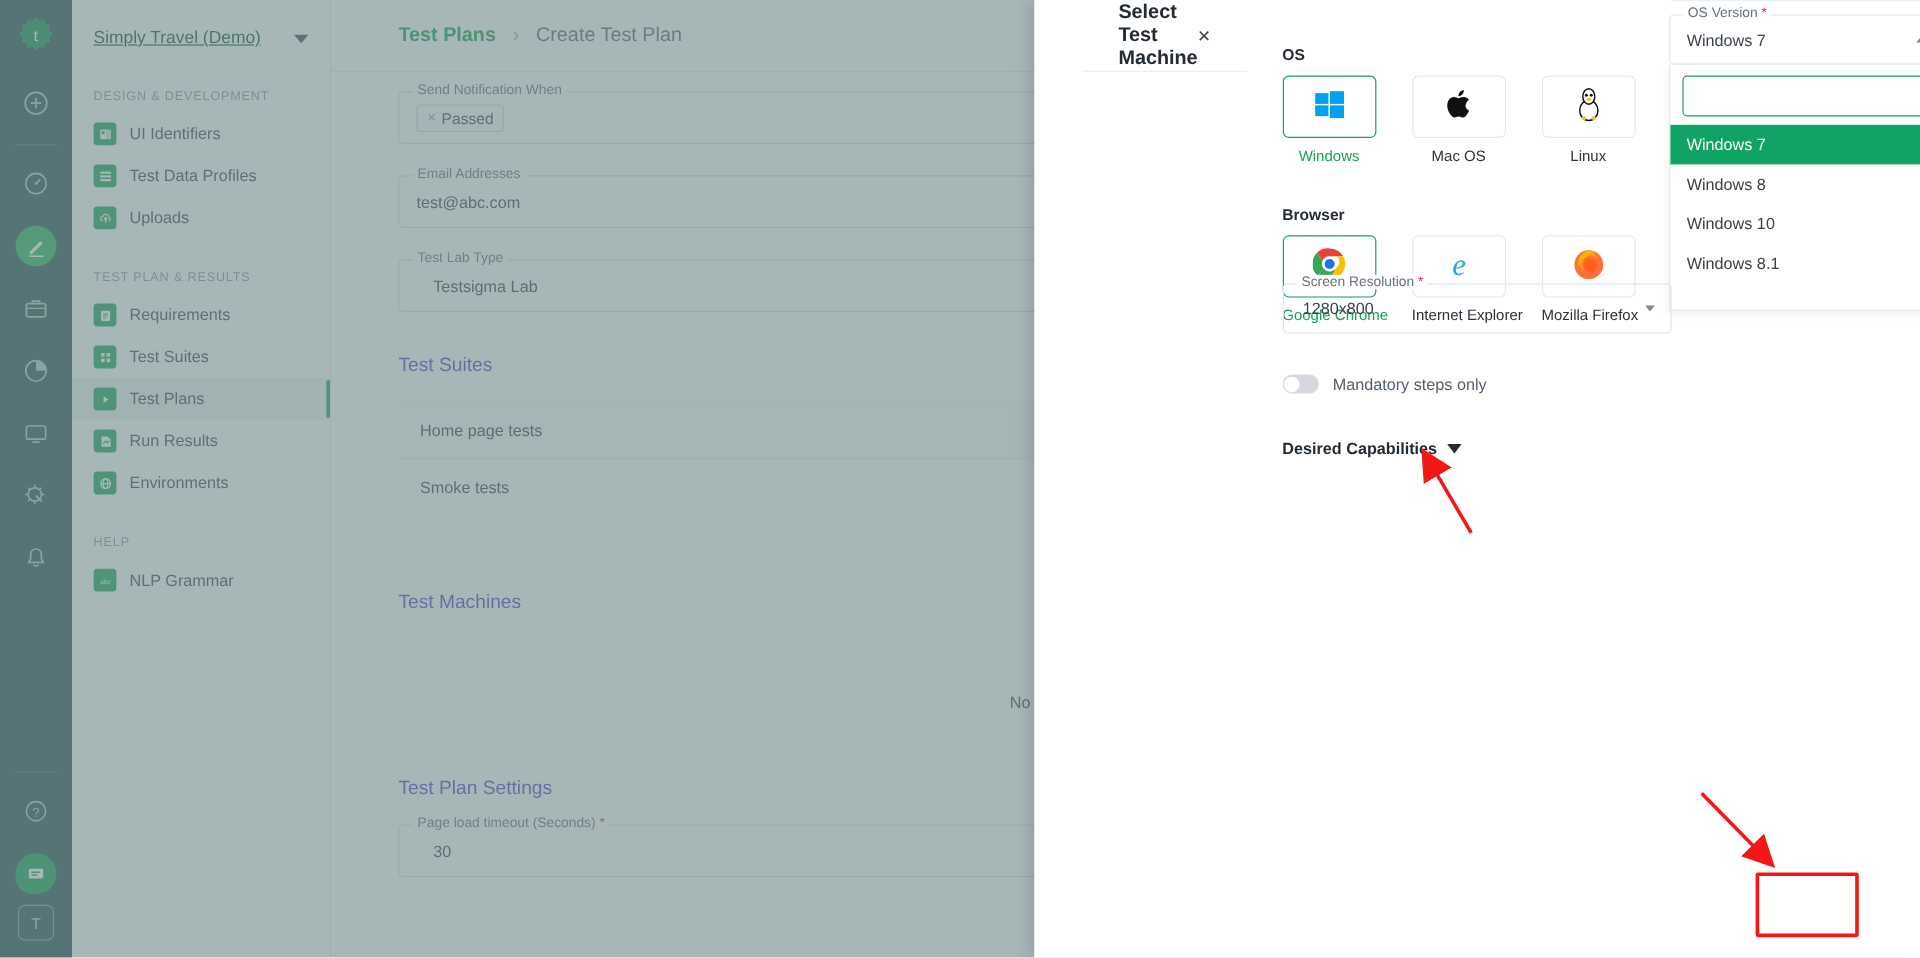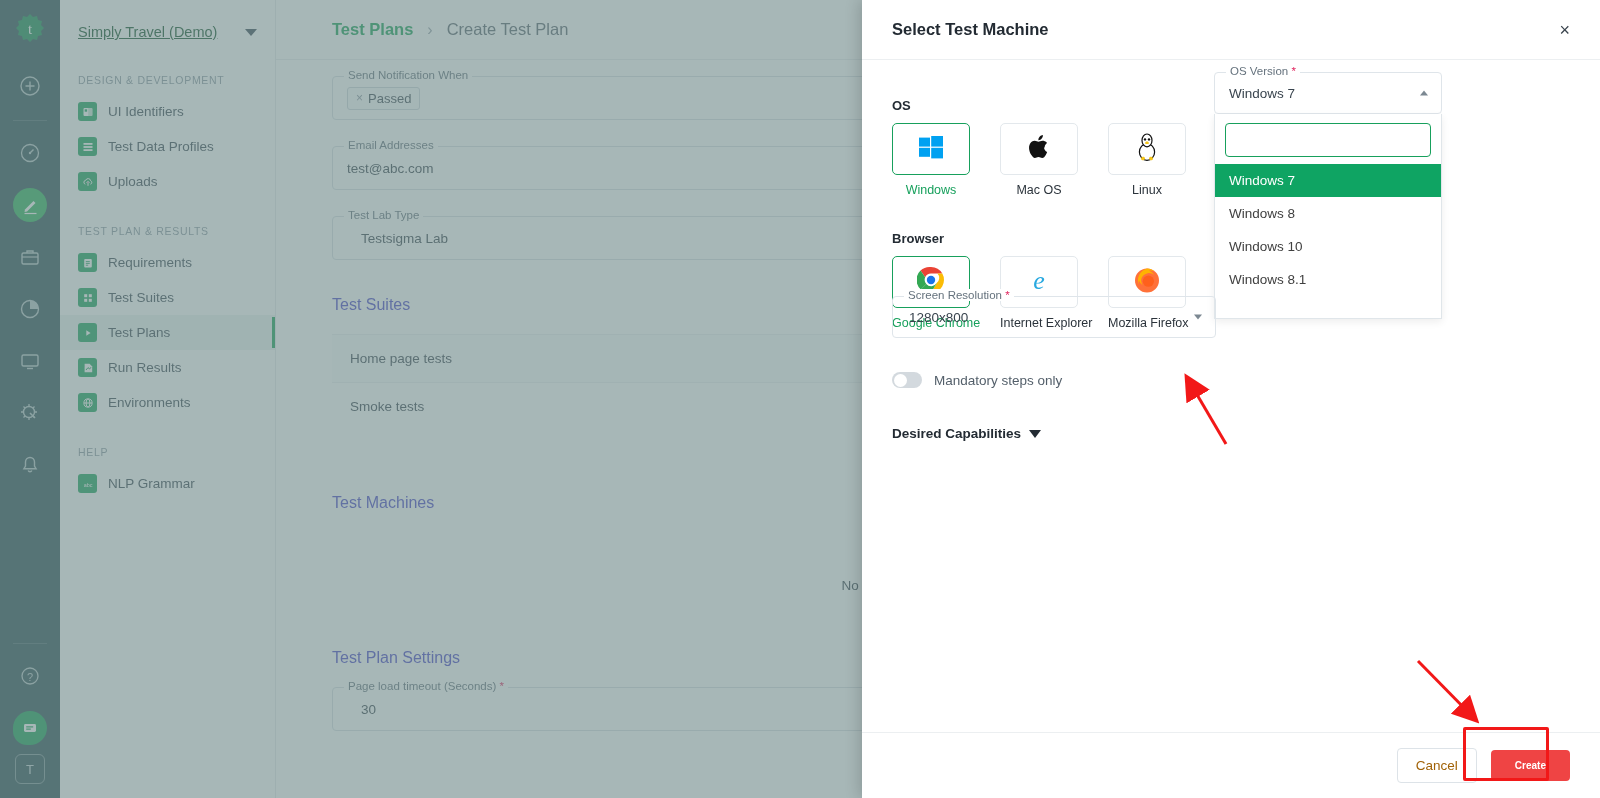--- a/index.html
+++ b/index.html
@@ -132,21 +132,21 @@
     position: absolute; left:0; top:0; width: 862px; height: 798px;
     background: rgba(113,139,139,0.62);
     pointer-events: none;
   }
 
   
   .modal {
     position:absolute; right: 0; top: 0;
     width: 738px; height: 798px; background:#fff;
     box-shadow: -3px 0 14px rgba(0,0,0,.16);
-    display:flex; flex-direction: column;
+    display:flex; flex-direction: row; padding-left: 40px;
   }
   .modal-head {
     height: 60px; flex: 0 0 60px; border-bottom: 1px solid #eceff1;
     display:flex; align-items:center; justify-content:space-between;
     padding: 0 30px 0 30px;
   }
   .modal-title { font-size: 16.5px; color:#232b33; font-weight: 600; }
   .modal-close { font-size: 18px; color:#3a444e; cursor:pointer; line-height: 1; }
   .modal-body { flex: 1 1 auto; padding: 38px 30px 0 30px; position: relative; }
   .modal-foot {

